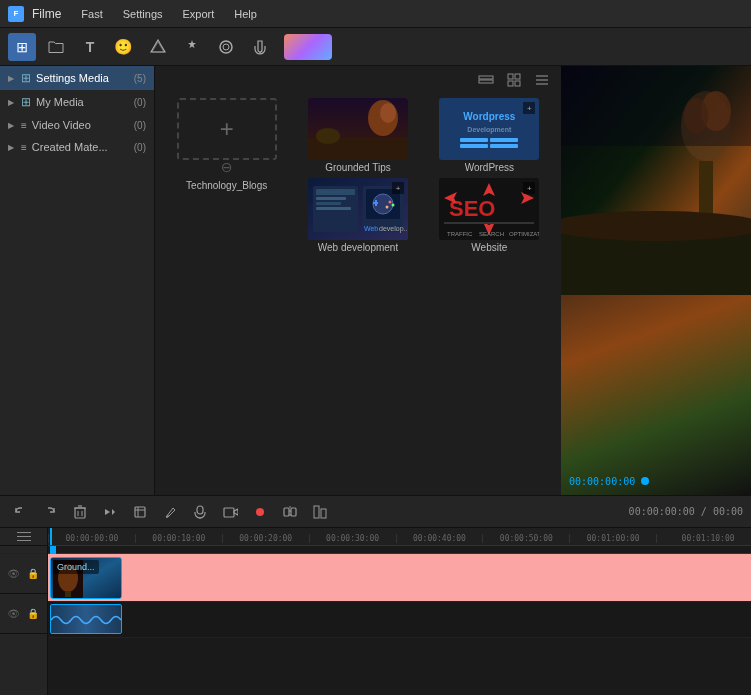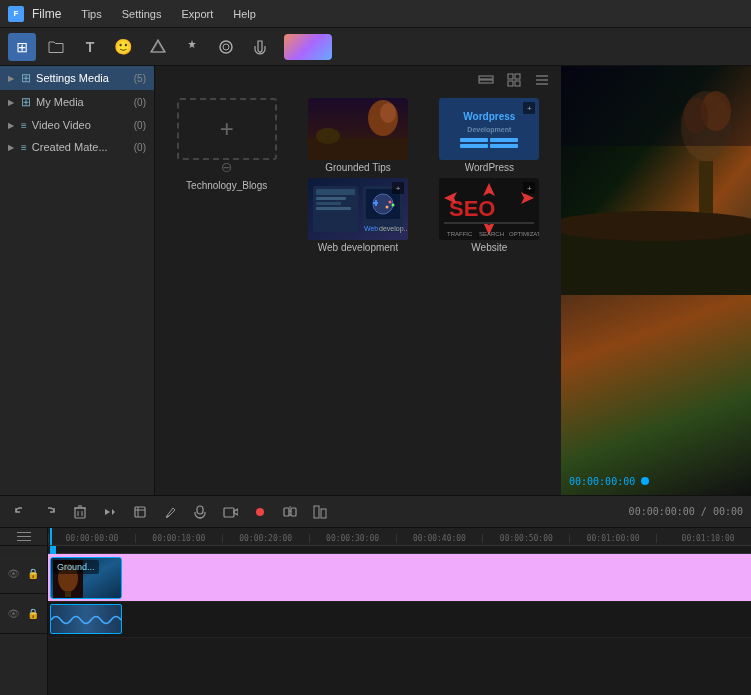--- a/index.html
+++ b/index.html
@@ -245,21 +245,21 @@
       width: 2px; height: 100%;
       background: #0af; z-index: 10;
     }
     #tracks-area {
       position: relative;
     }
     .track-row {
       height: 40px;
       border-bottom: 1px solid #222;
       position: relative;
-      background: #f0abfc;
+      background: #fca5a5;
     }
     .track-row.video { height: 48px; }
     .track-row.audio { height: 36px; background: #181818; }
     .clip-block {
       position: absolute;
       top: 3px;
       height: 40px;
       border-radius: 3px;
       overflow: hidden;
       border: 1px solid #0af;
@@ -312,21 +312,21 @@
   </style>
 </head>
 <body>
 
 <div id="titlebar">
   <div class="app-icon">
     <span>F</span>
   </div>
   <span class="app-title">Filme</span>
   <div class="menu-items">
-    <span class="menu-item">Tips</span>
+    <span class="menu-item">Fast</span>
     <span class="menu-item">Settings</span>
     <span class="menu-item">Export</span>
     <span class="menu-item">Help</span>
   </div>
 </div>
 
 <div id="toolbar">
   <div class="tb-btn active">⊞</div>
   <div class="tb-btn">
     <svg width="16" height="14" viewBox="0 0 16 14" fill="#aaa">

